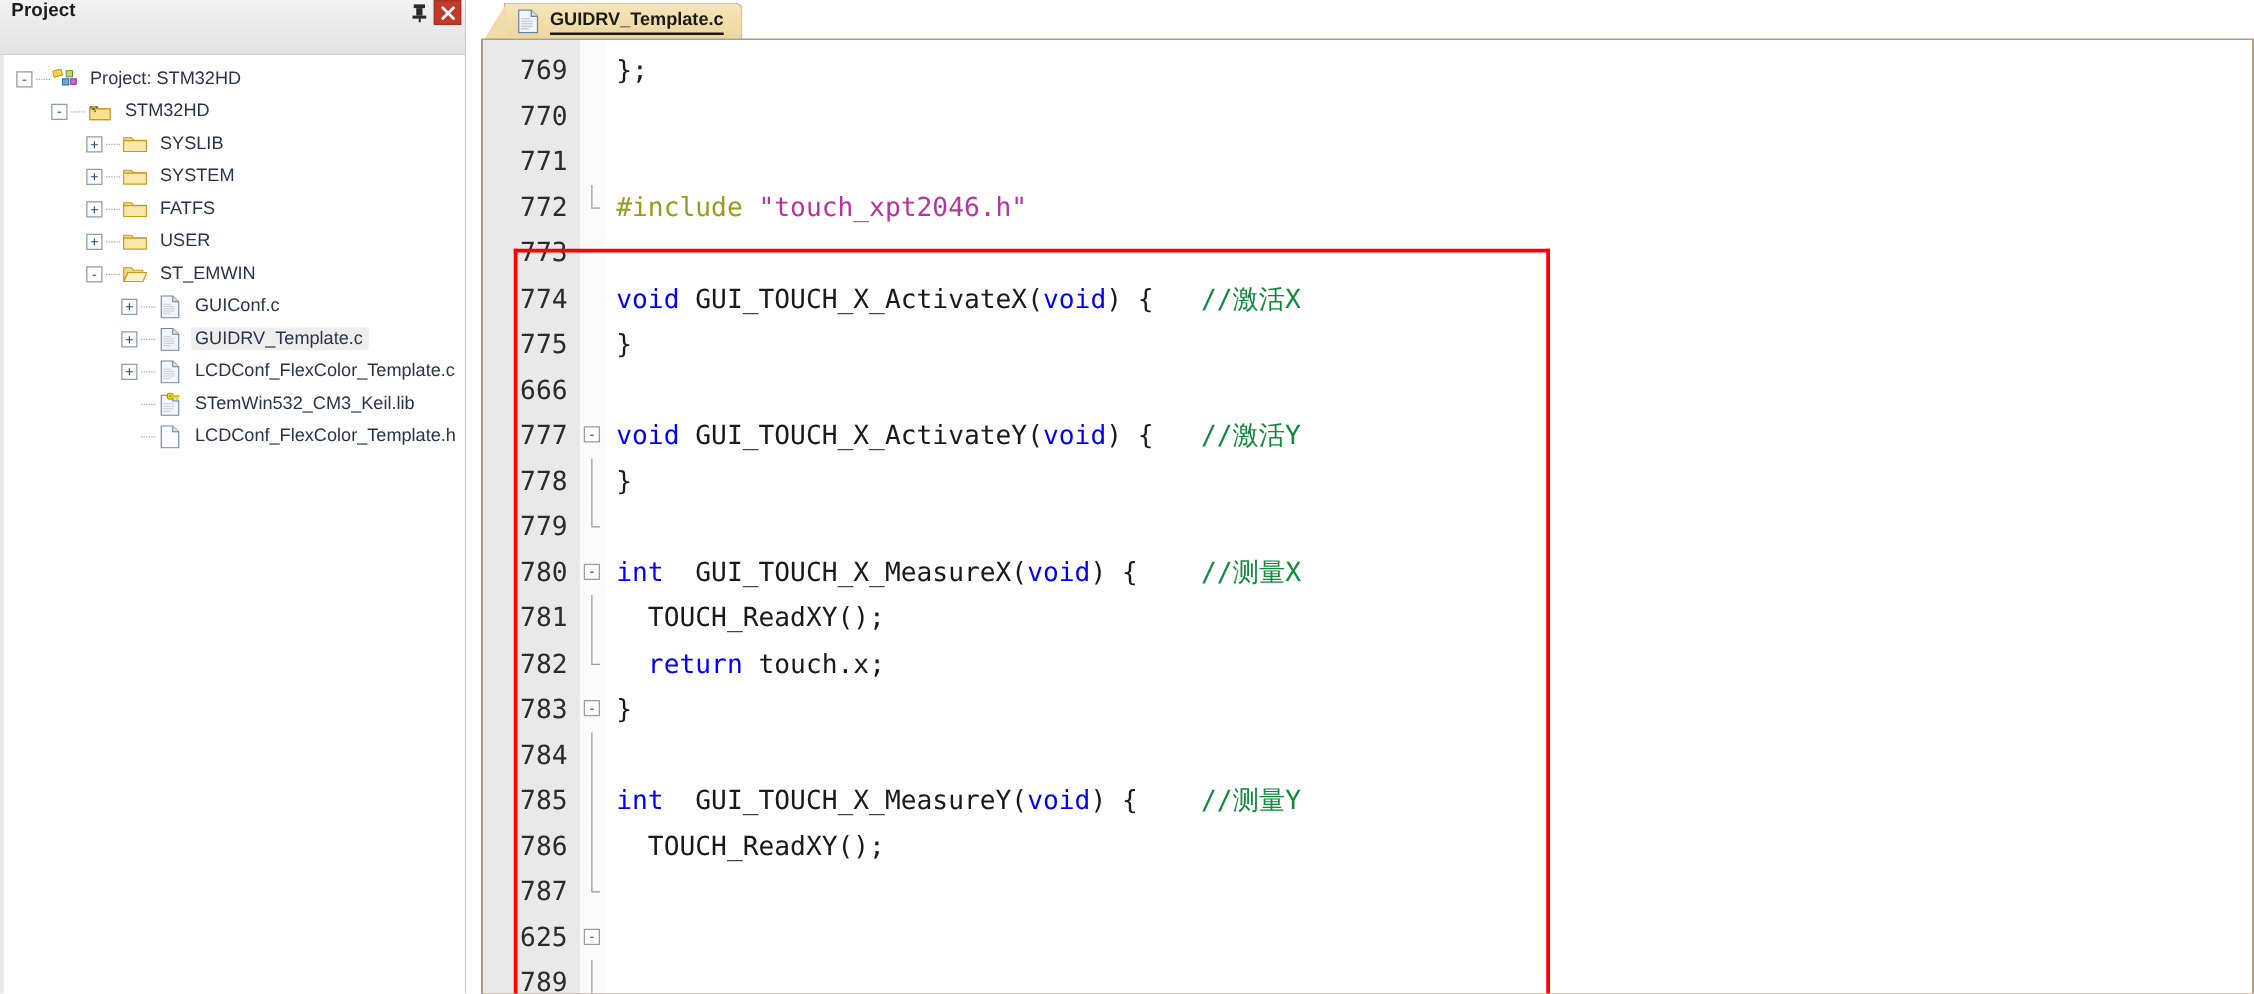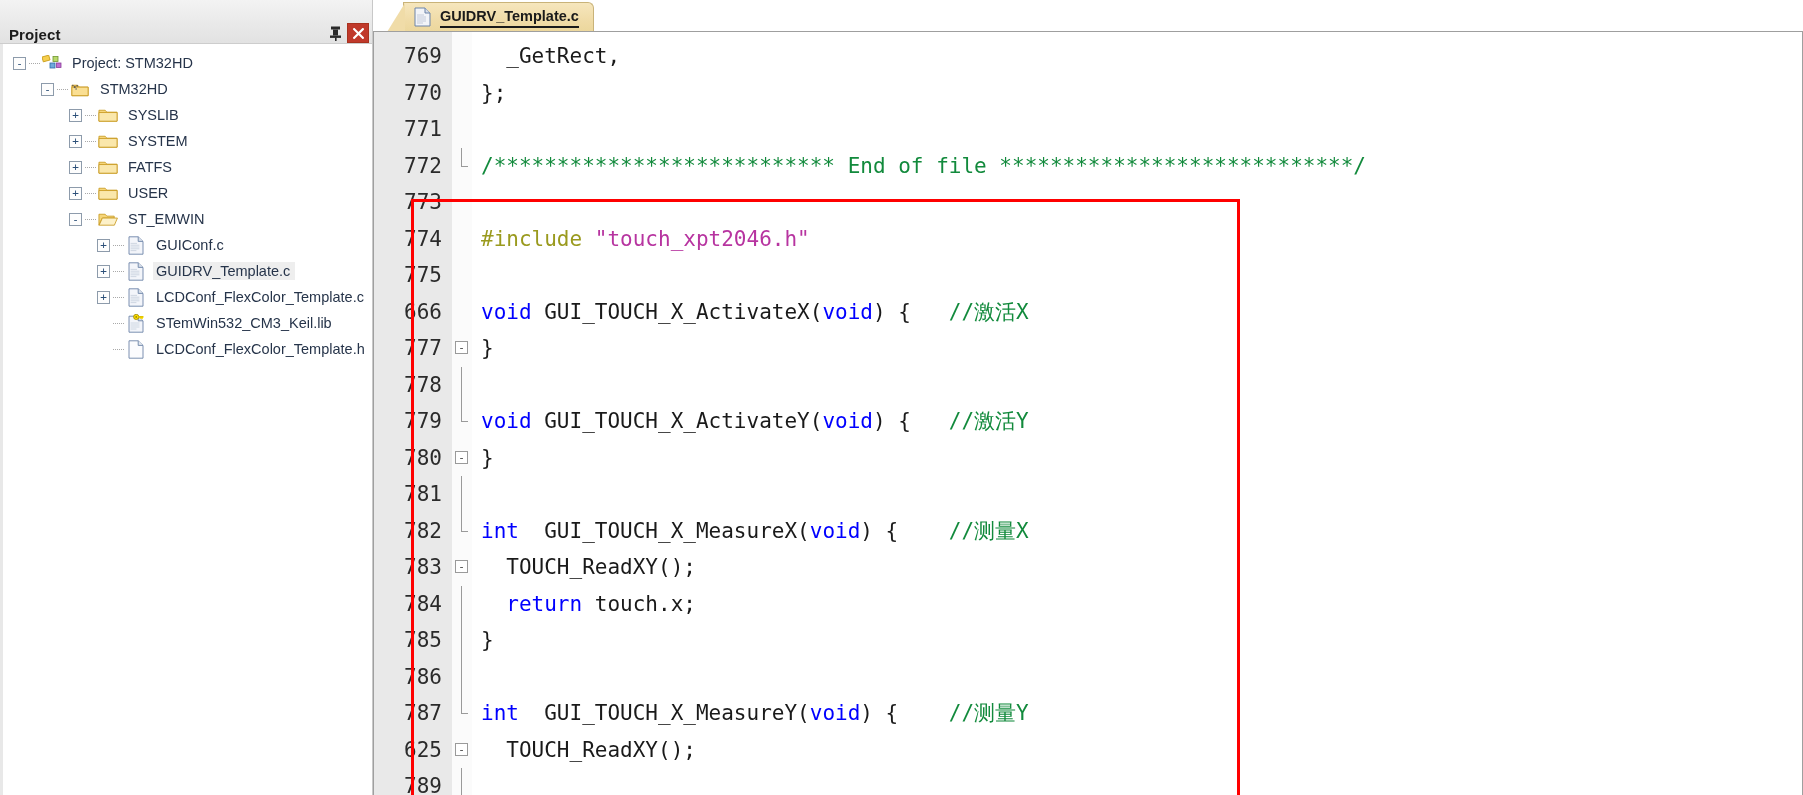--- a/index.html
+++ b/index.html
@@ -26,21 +26,21 @@
     flex-direction: column;
     position: relative;
     border-right: 1px solid #c8c8c8;
   }
   .panel-titlebar {
     height: 44px;
     min-height: 27px;
     background: linear-gradient(to bottom, #f3f3f3 0%, #eaeaea 50%, #e2e2e2 100%);
     border-bottom: 1px solid #cdcdcd;
     display: flex;
-    align-items: flex-end;
+    align-items: flex-start;
     padding: 0 3px 0 9px;
     position: relative;
   }
   .panel-title {
     font-size: 15px;
     font-weight: bold;
     color: #1c1c1c;
     letter-spacing: 0.1px;
     flex: 1;
   }
@@ -158,20 +158,21 @@
     font-weight: bold;
     color: #1a1a1a;
     border-bottom: 2px solid #1a1a1a;
     padding-bottom: 0px;
     line-height: 19px;
   }
   .tab-doc-icon { margin-right: 9px; display: flex; }
 
   .editor-frame {
     flex: 1;
+    margin-left: 12px;
     border: 1px solid #9f9f9f;
     border-bottom: none;
     background: #a16207;
     display: flex;
     position: relative;
     overflow: hidden;
   }
   .gutter {
     width: 78px;
     min-width: 78px;
@@ -529,24 +530,22 @@
           <div class="foldline" style="top: 553.5px; height: 36.5px;"></div>
           <div class="foldline" style="top: 590px; height: 36.5px;"></div>
           <div class="foldline" style="top: 626.5px; height: 36.5px;"></div>
           <div class="foldline" style="top: 663px; height: 18.25px;"></div>
           <div class="foldend" style="top: 681.25px;"></div>
           <div class="foldbox" style="top: 710.5px;">-</div>
           <div class="foldline" style="top: 736px; height: 36.5px;"></div>
         </div>
       <div class="code-area">
           <div class="code-lines" style="padding-top: 6px;">
-            <div class="ln"><span class="plain">  _GetRect,</span></div>
             <div class="ln"><span class="plain">};</span></div>
             <div class="ln"><span class="plain"></span></div>
-            <div class="ln"><span class="cmt">/*************************** End of file ****************************/</span></div>
             <div class="ln"><span class="plain"></span></div>
             <div class="ln"><span class="pre">#include </span><span class="str">"touch_xpt2046.h"</span></div>
             <div class="ln"><span class="plain"></span></div>
             <div class="ln"><span class="kw">void</span><span class="plain"> GUI_TOUCH_X_ActivateX(</span><span class="kw">void</span><span class="plain">) {   </span><span class="cmt">//激活X</span></div>
             <div class="ln"><span class="plain">}</span></div>
             <div class="ln"><span class="plain"></span></div>
             <div class="ln"><span class="kw">void</span><span class="plain"> GUI_TOUCH_X_ActivateY(</span><span class="kw">void</span><span class="plain">) {   </span><span class="cmt">//激活Y</span></div>
             <div class="ln"><span class="plain">}</span></div>
             <div class="ln"><span class="plain"></span></div>
             <div class="ln"><span class="kw">int</span><span class="plain">  GUI_TOUCH_X_MeasureX(</span><span class="kw">void</span><span class="plain">) {    </span><span class="cmt">//测量X</span></div>

